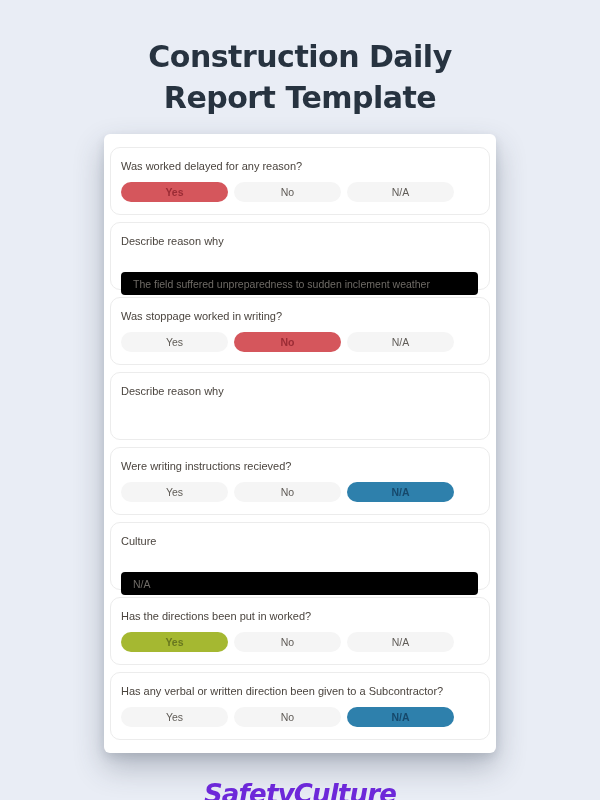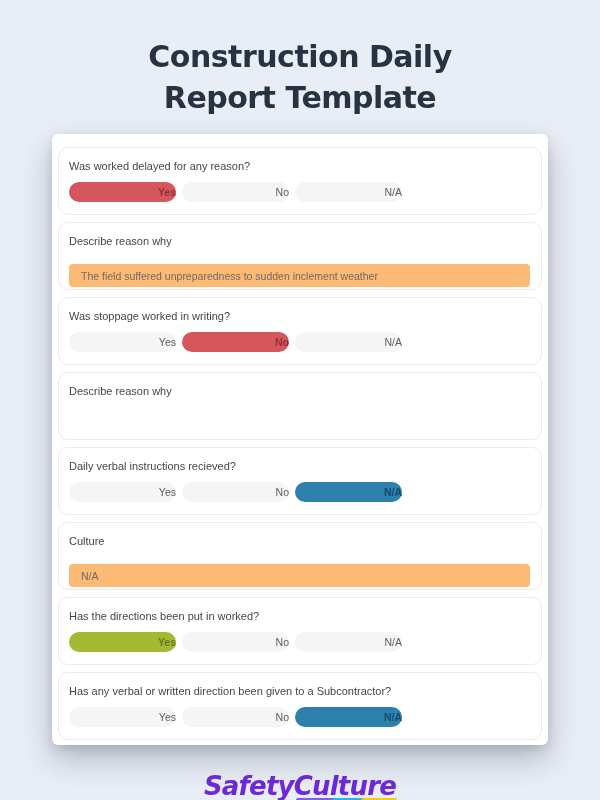--- a/index.html
+++ b/index.html
@@ -15,69 +15,69 @@
     padding-top:20px;
     text-align:center;
     font-family:"DejaVu Sans","Liberation Sans",sans-serif;
     font-weight:800;
     font-size:30px;
     line-height:41px;
     letter-spacing:-0.5px;
     color:#273340;
   }
   .card{
-    width:496px;
+    width:392px;
     margin:12px auto 0 auto;
     background:#ffffff;
     border-radius:6px;
     box-shadow:0 14px 30px rgba(45,55,75,0.30), 0 4px 10px rgba(45,55,75,0.12);
     padding:13px 6px 5px 6px;
     box-sizing:border-box;
   }
   .section{
     border:1px solid #ececec;
     border-radius:10px;
     background:#ffffff;
     height:68px;
     box-sizing:border-box;
     padding:12px 11px 0 10px;
     margin-bottom:7px;
   }
-  .section:last-child{margin-bottom:0;}
+  .section:last-child{margin-bottom:8px;}
   .q-label{
     font-size:11px;
     color:#4a443e;
     line-height:13px;
   }
   .btn-row{
     display:flex;
     gap:6px;
     margin-top:9px;
   }
   .ans-btn{
     width:107px;
     height:20px;
     line-height:20px;
-    text-align:right;
+    text-align:center;
     border-radius:10px;
     background:#f5f5f5;
     color:#5f5b56;
     font-size:10.5px;
     font-family:"Liberation Sans",sans-serif;
     border:none;
     padding:0;
     cursor:pointer;
   }
   .ans-btn.selected{font-weight:bold;}
   .text-input{
     display:block;
     width:100%;
     height:23px;
-    margin-top:16px;
-    background:#fdba74;
+    margin-top:24px;
+    background:#000000;
     border:none;
     border-radius:4px;
     padding:0 12px;
     box-sizing:border-box;
     font-size:10.5px;
     color:#6f6b66;
     font-family:"Liberation Sans",sans-serif;
   }
   .logo{
     margin-top:26px;
@@ -133,21 +133,21 @@
           <div class="btn-row">
             <button class="ans-btn" type="button">Yes</button>
             <button class="ans-btn selected" type="button" style="background: rgb(213, 86, 92); color: rgb(155, 44, 53);">No</button>
             <button class="ans-btn" type="button">N/A</button>
           </div>
         </div>
         <div class="section">
           <div class="q-label">Describe reason why</div>
         </div>
         <div class="section">
-          <div class="q-label">Daily verbal instructions recieved?</div>
+          <div class="q-label">Were writing instructions recieved?</div>
           <div class="btn-row">
             <button class="ans-btn" type="button">Yes</button>
             <button class="ans-btn" type="button">No</button>
             <button class="ans-btn selected" type="button" style="background: rgb(46, 128, 172); color: rgb(22, 72, 107);">N/A</button>
           </div>
         </div>
         <div class="section">
           <div class="q-label">Culture</div>
           <input class="text-input" type="text" value="N/A" style="">
         </div>

